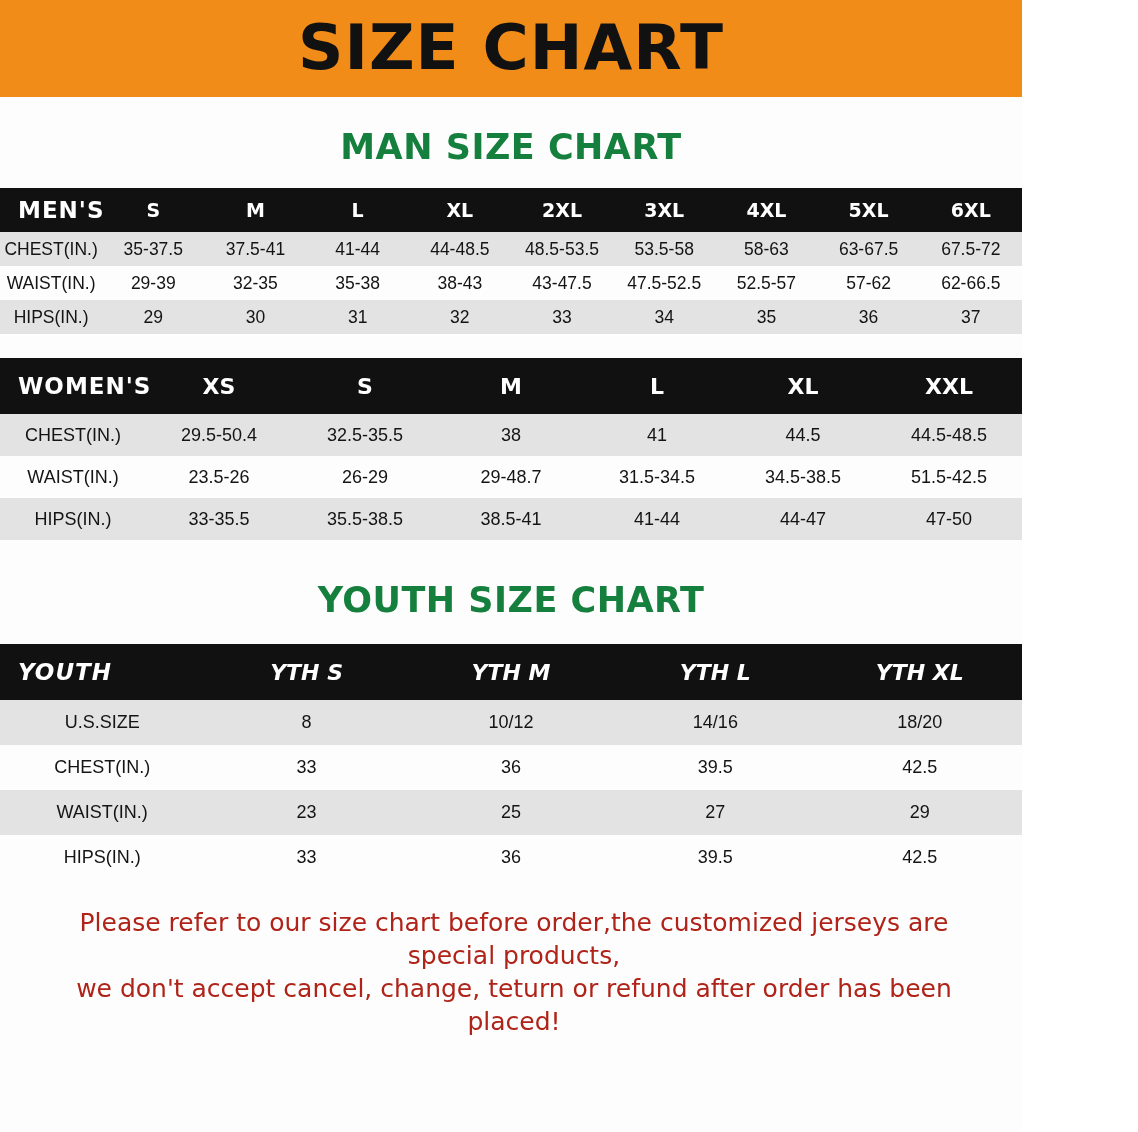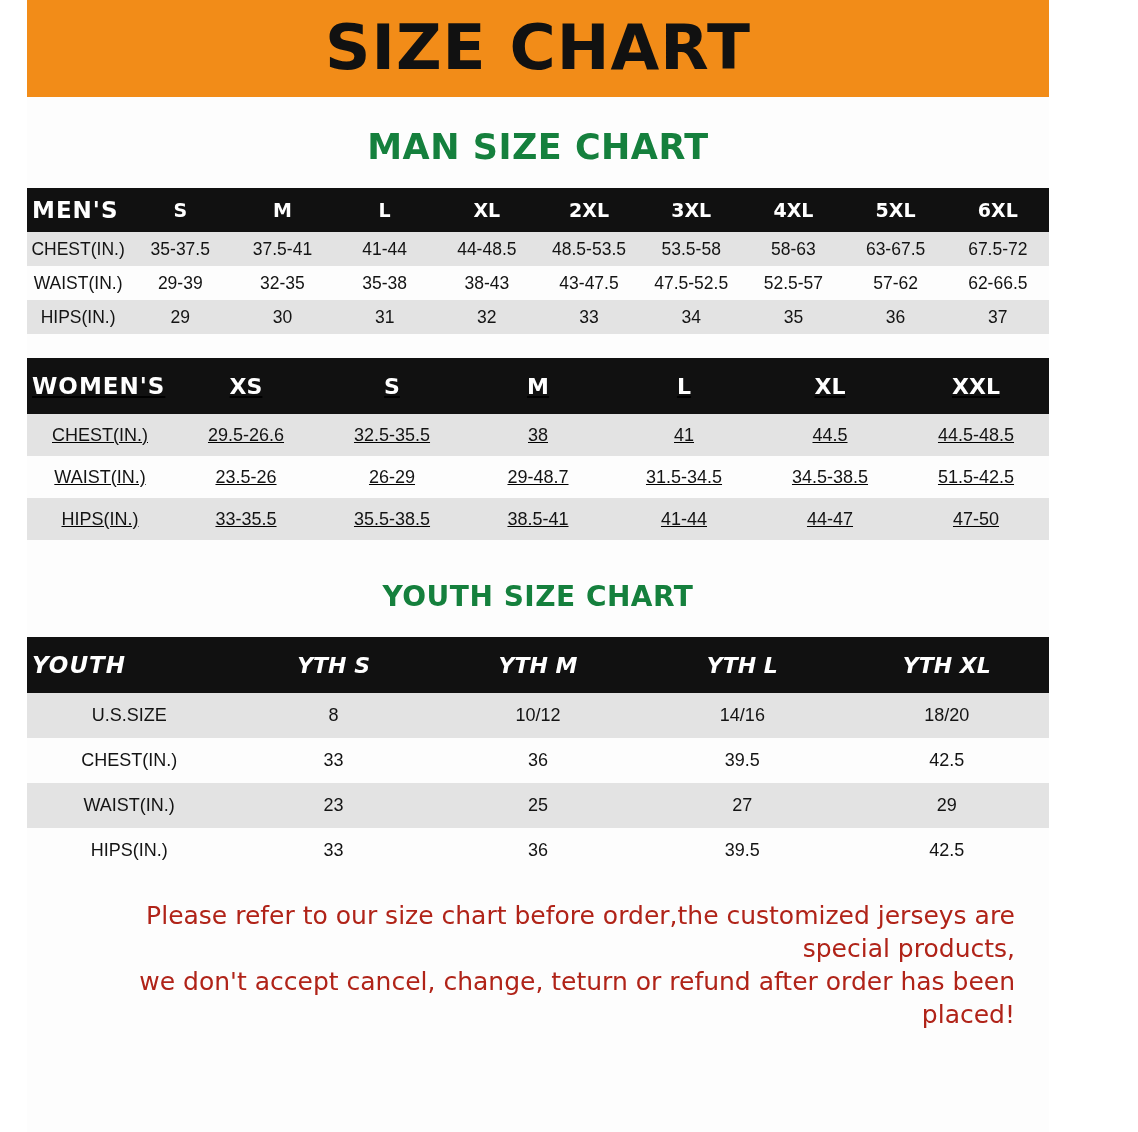--- a/index.html
+++ b/index.html
@@ -11,21 +11,20 @@
     height: 1132px;
     background: #ffffff;
     font-family: "Liberation Sans", sans-serif;
     overflow: hidden;
   }
   .page {
     position: relative;
     width: 1022px;
     height: 1132px;
     background: #fdfdfd;
-    margin-left: 27px;
   }
 
   
   .banner {
     width: 100%;
     height: 97px;
     background: #f28c18;
     display: flex;
     align-items: center;
     justify-content: center;
@@ -44,50 +43,50 @@
   
   .section-title {
     text-align: center;
     font-family: "DejaVu Sans", sans-serif;
     font-weight: bold;
     color: #15803d;
     letter-spacing: 0.5px;
   }
   .st-man   { font-size: 35px; margin-top: 30px; }
   .st-women { font-size: 35px; margin-top: 38px; }
-  .st-youth { font-size: 28px; margin-top: 40px; }
+  .st-youth { font-size: 35px; margin-top: 40px; }
 
   
   table {
     border-collapse: collapse;
     table-layout: fixed;
   }
   .chart-wrap {
     display: flex;
     justify-content: center;
   }
   .men-table   { width: 1056px; margin-top: 21px; }
-  .women-table { width: 1056px; margin-top: 24px; text-decoration: underline; }
+  .women-table { width: 1056px; margin-top: 24px; }
   .youth-table { width: 1056px; margin-top: 24px; }
 
   thead th {
     background: #111111;
     color: #ffffff;
     font-family: "DejaVu Sans", sans-serif;
     font-weight: bold;
     text-align: center;
     padding: 0;
   }
   .men-table thead th   { height: 44px; font-size: 19px; }
   .women-table thead th { height: 56px; font-size: 22px; }
   .youth-table thead th { height: 56px; font-size: 22px; font-style: italic; }
 
   th.rowhead-cell {
     text-align: left;
-    padding-left: 5px;
+    padding-left: 18px;
   }
   .men-table th.rowhead-cell   { font-size: 23px; letter-spacing: 1px; }
   .women-table th.rowhead-cell { font-size: 23px; letter-spacing: 1px; }
   .youth-table th.rowhead-cell { font-size: 23px; letter-spacing: 1px; }
 
   tbody td {
     text-align: center;
     font-size: 17.5px;
     color: #141414;
     font-family: "Liberation Sans", sans-serif;
@@ -108,21 +107,21 @@
   tr.shade td { background: #e3e3e3; }
   tr.plain td { background: #fdfdfd; }
 
   
   .note {
     margin: 26px 34px 0 40px;
     color: #b02318;
     font-family: "DejaVu Sans", sans-serif;
     font-size: 25px;
     line-height: 1.32;
-    text-align: right;
+    text-align: center;
   }
 </style>
 </head>
 <body>
 
 <div class="page">
 
   <div class="banner">
     <div class="banner-title">SIZE CHART</div>
   </div>
@@ -194,21 +193,21 @@
           <th>S</th>
           <th>M</th>
           <th>L</th>
           <th>XL</th>
           <th>XXL</th>
         </tr>
       </thead>
       <tbody>
         <tr class="shade">
           <td class="rowlabel">CHEST(IN.)</td>
-          <td>29.5-26.6</td>
+          <td>29.5-50.4</td>
           <td>32.5-35.5</td>
           <td>38</td>
           <td>41</td>
           <td>44.5</td>
           <td>44.5-48.5</td>
         </tr>
         <tr class="plain">
           <td class="rowlabel">WAIST(IN.)</td>
           <td>23.5-26</td>
           <td>26-29</td>

